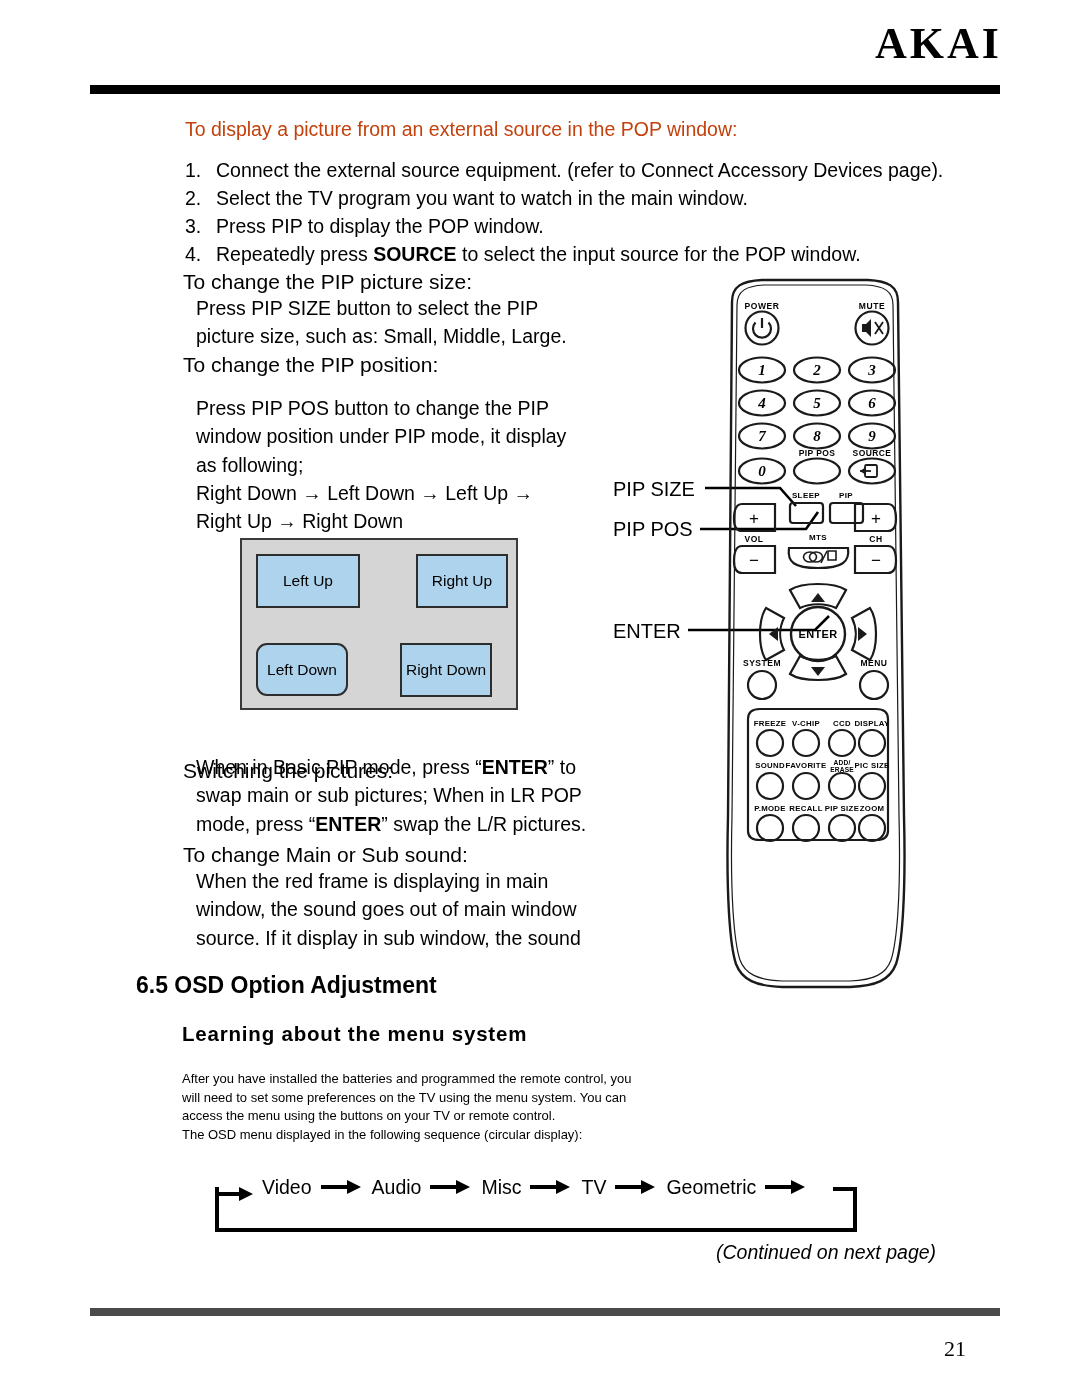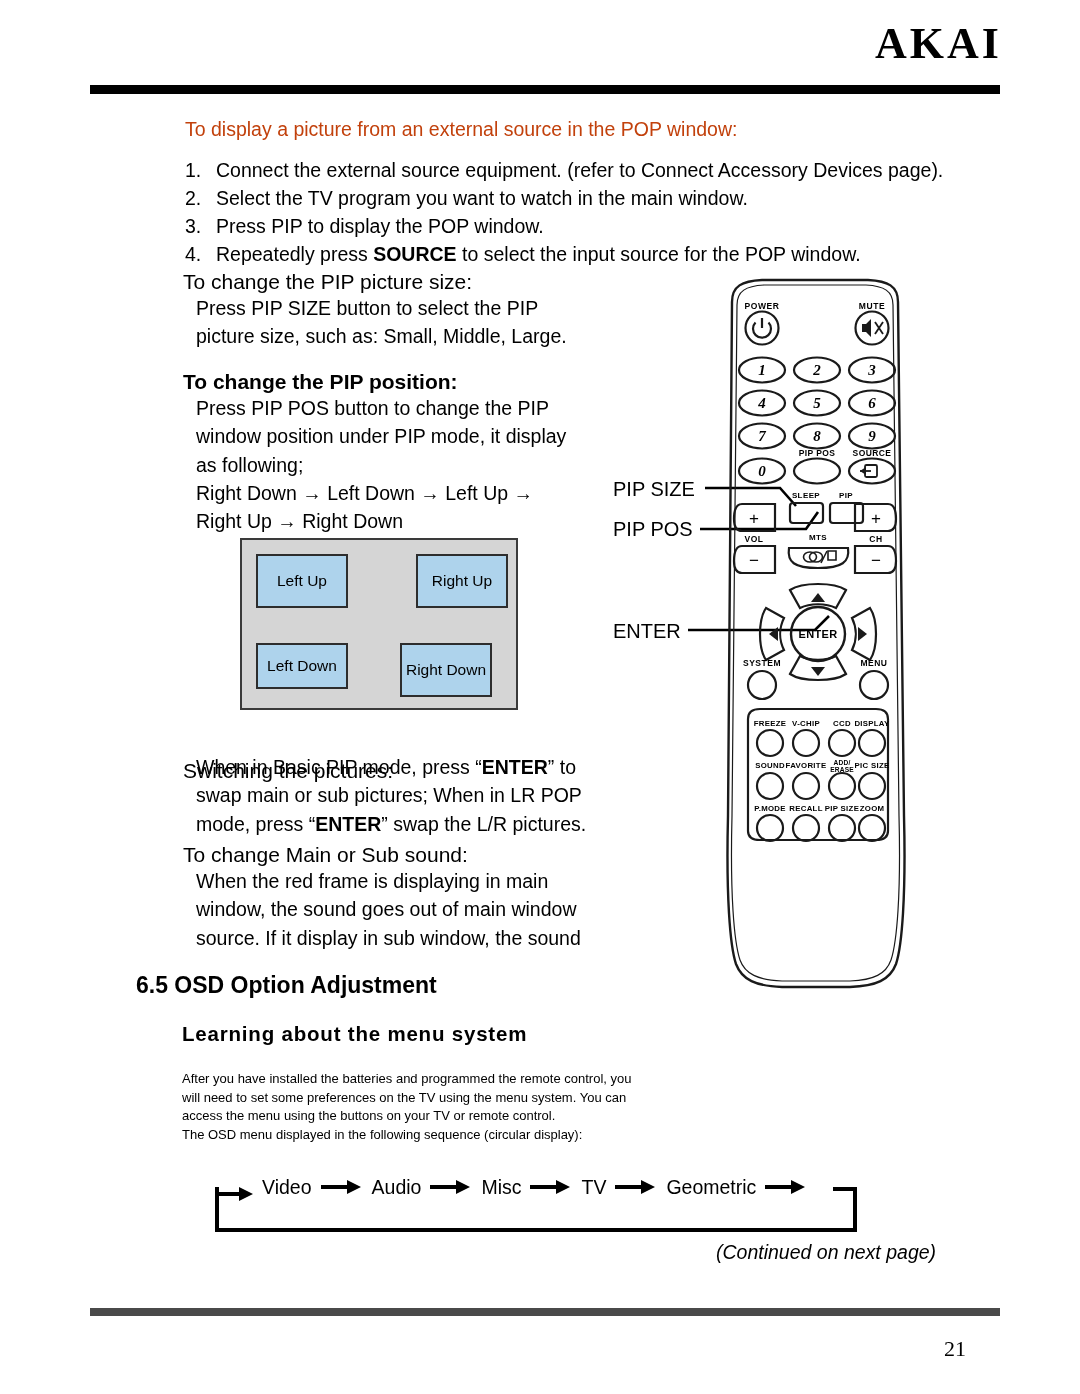--- a/index.html
+++ b/index.html
@@ -86,21 +86,21 @@
     position: absolute;
     left: 196px;
     font-size: 19.5px;
     line-height: 1.45;
     width: 420px;
   }
   .sec-body div { white-space: nowrap; }
 
   #h-pipsize  { top: 268px; }
   #b-pipsize  { top: 294px; }
-  #h-pippos   { top: 368px; font-weight: bold; }
+  #h-pippos   { top: 351px; }
   #b-pippos   { top: 394px; }
   #h-switch   { top: 726px; margin-top: 31px; }
   #b-switch   { top: 753px; }
   #h-sound    { top: 841px; }
   #b-sound    { top: 867px; }
 
   
   #pip-diagram {
     position: absolute;
     left: 240px; top: 538px;
@@ -112,23 +112,23 @@
     position: absolute;
     background: #aed3ec;
     border: 2px solid #2d2d2d;
     display: flex;
     align-items: center;
     justify-content: center;
     font-size: 15.5px;
     color: #000;
     white-space: nowrap;
   }
-  #pip-cell-lu { left: 14px;  top: 14px;  width: 92px; height: 54px; }
+  #pip-cell-lu { left: 14px;  top: 14px;  width: 104px; height: 54px; }
   #pip-cell-ru { left: 158px; top: 14px;  width: 92px; height: 54px; margin-left: 16px; }
-  #pip-cell-ld { left: 14px;  top: 103px; width: 92px; height: 46px; }
+  #pip-cell-ld { left: 14px;  top: 103px; width: 92px; height: 53px; border-radius: 11px; }
   #pip-cell-rd { left: 158px; top: 103px; width: 92px; height: 54px; }
 
   
   #osd-heading {
     position: absolute;
     left: 136px; top: 972px;
     font-size: 23px;
     font-weight: bold;
     white-space: nowrap;
   }

